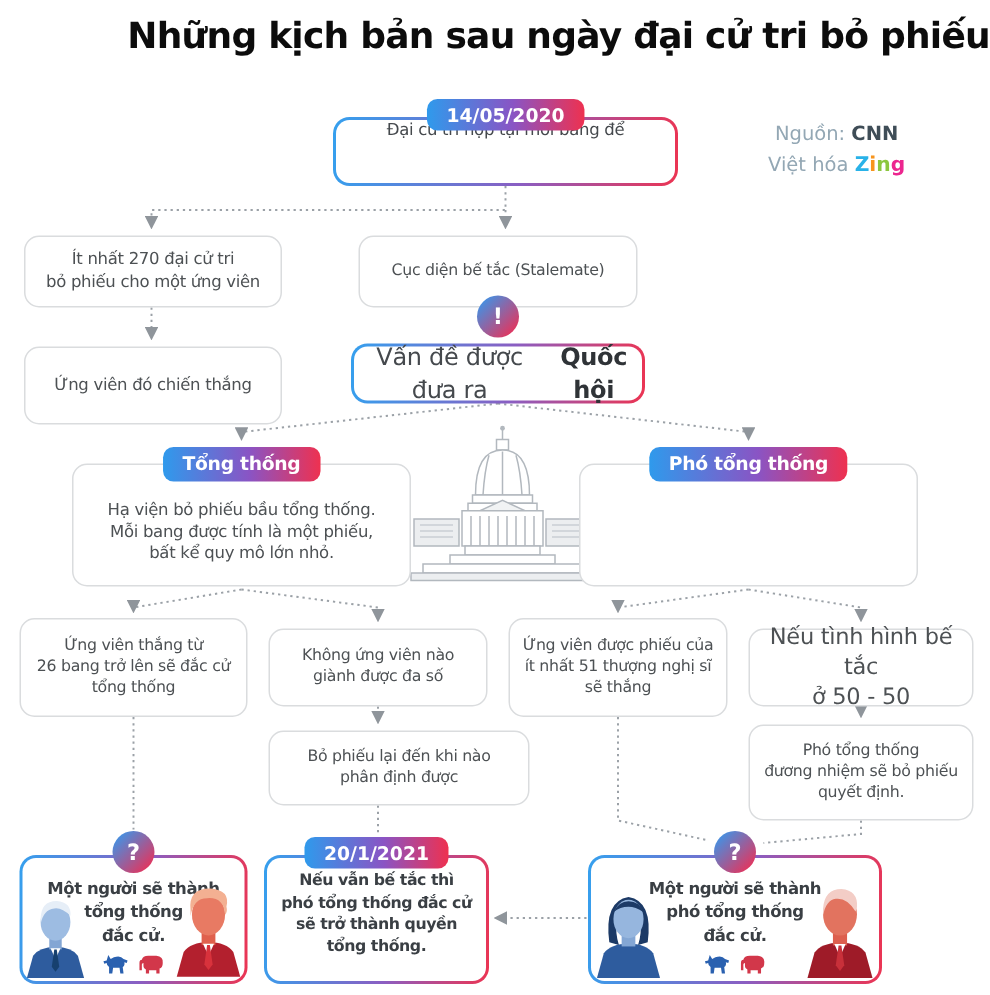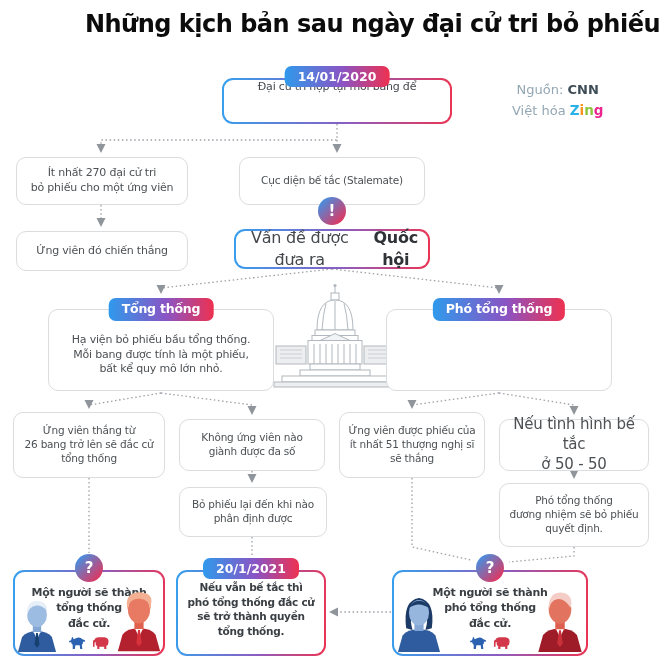--- a/index.html
+++ b/index.html
@@ -69,21 +69,21 @@
     <path class="dot" d="M89,478 V553"></path>
     <path class="dot" d="M252,471 V481" marker-end="url(#arrow)"></path>
     <path class="dot" d="M252,537 V556"></path>
     <path class="dot" d="M412,478 V547 L471,560"></path>
     <path class="dot" d="M574,471 V477" marker-end="url(#arrow)"></path>
     <path class="dot" d="M574,547 V556 L509,562"></path>
     <path class="dot" d="M391,612 H331" marker-end="url(#arrow)"></path>
   </svg>
 
   <div class="gradbox" style="left:222px; top:78px; width:230px; height:46px;">
-    <div class="badge">14/01/2020</div>
+    <div class="badge">14/05/2020</div>
     <div class="inner">
       <span class="txt">Đại cử tri họp tại mỗi bang để</span>
     </div>
   </div>
 
   <div class="source">
     <div>
       <span>Nguồn:</span>
       <b>CNN</b>
     </div>
@@ -96,21 +96,21 @@
   </div>
 
   <div class="gbox" style="left:16px; top:157px; width:172px; height:48px;">
     <span class="txt">Ít nhất 270 đại cử tri
 bỏ phiếu cho một ứng viên</span>
   </div>
   <div class="gbox" style="left:239px; top:157px; width:186px; height:48px; font-size:10.5px;">
     <span class="txt">Cục diện bế tắc (Stalemate)</span>
   </div>
 
-  <div class="gbox" style="left:16px; top:231px; width:172px; height:40px;">
+  <div class="gbox" style="left:16px; top:231px; width:172px; height:52px;">
     <span class="txt">Ứng viên đó chiến thắng</span>
   </div>
   <div class="circle" style="left:318px; top:197px;">
     <span>!</span>
   </div>
   <div class="gradbox" style="left:234px; top:229px; width:196px; height:40px;">
     <div class="inner" style="flex-direction:row; font-size:16px;">
       <span>Vấn đề được đưa ra </span>
         <span class="bold">Quốc hội</span>
     </div>
@@ -160,21 +160,21 @@
   <div class="gbox" style="left:339px; top:412px; width:146px; height:66px; font-size:10.5px;">
     <span class="txt">Ứng viên được phiếu của
 ít nhất 51 thượng nghị sĩ
 sẽ thắng</span>
   </div>
   <div class="gbox" style="left:499px; top:419px; width:150px; height:52px; font-size:15px;">
     <span class="txt">Nếu tình hình bế tắc
 ở 50 - 50</span>
   </div>
 
-  <div class="gbox" style="left:179px; top:487px; width:148px; height:50px; font-size:10.5px;align-items:center;">
+  <div class="gbox" style="left:179px; top:487px; width:174px; height:50px; font-size:10.5px;align-items:center;">
     <span class="txt">Bỏ phiếu lại đến khi nào
 phân định được</span>
   </div>
   <div class="gbox" style="left:499px; top:483px; width:150px; height:64px; font-size:10.5px;">
     <span class="txt">Phó tổng thống
 đương nhiệm sẽ bỏ phiếu
 quyết định.</span>
   </div>
 
   <div class="circle" style="left:75px; top:554px;">

